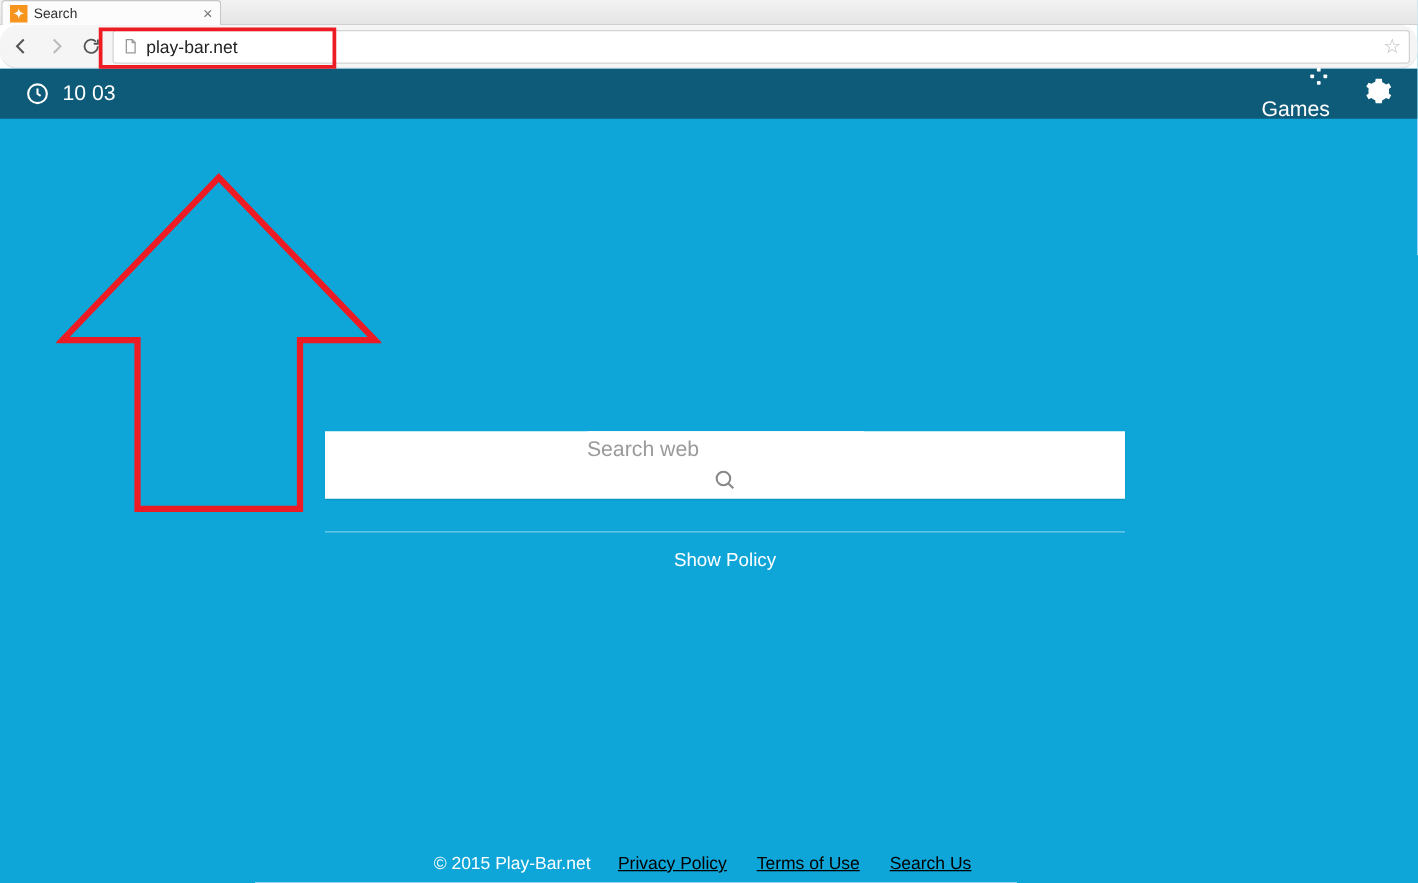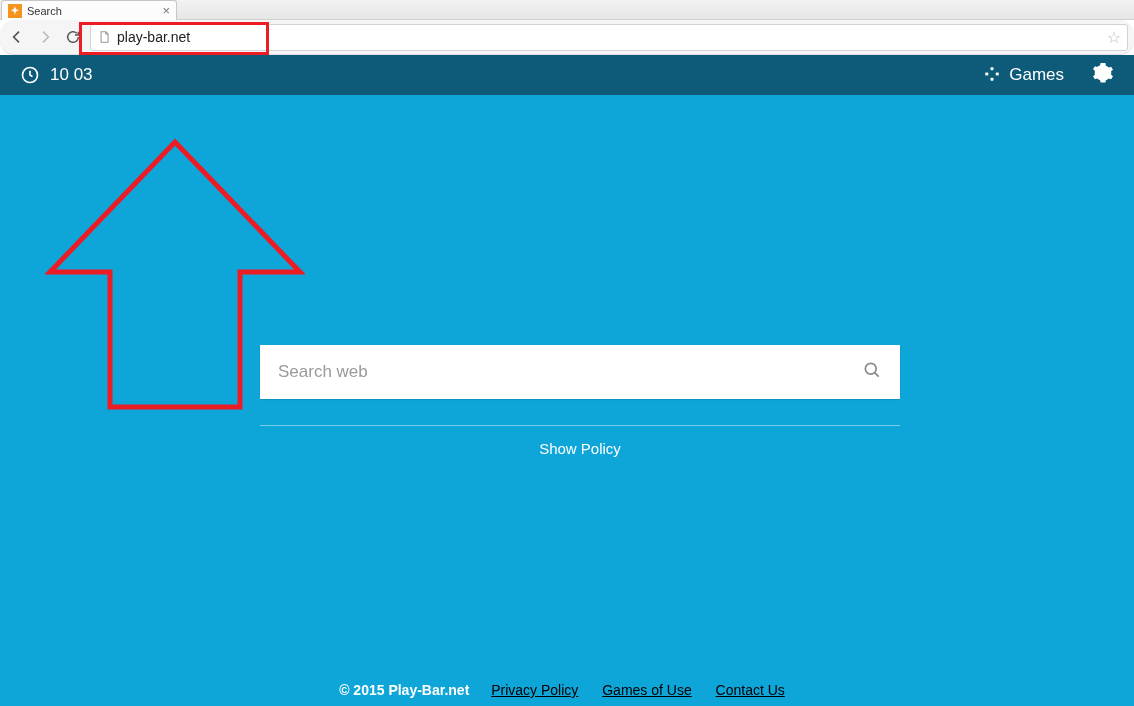--- a/index.html
+++ b/index.html
@@ -70,21 +70,21 @@
     display:flex; flex-direction:column;
     position:relative;
   }
   .dark-bar{
     height:40px; background:#0d5b78;
     display:flex; align-items:center;
     padding:0 20px; color:#fff; font-size:17px;
     gap:10px;
   }
   .dark-bar .spacer{flex:1;}
-  .dark-bar .games{display:flex;align-items:flex-start;gap:8px;cursor:pointer;}
+  .dark-bar .games{display:flex;align-items:flex-end;gap:8px;cursor:pointer;flex-direction:column;}
   .dark-bar .gear{margin-left:18px;cursor:pointer;}
   .clock-icon{width:20px;height:20px;}
   .games-icon{width:18px;height:18px;}
   .gear-icon{width:22px;height:22px;}
   
   .red-arrow{
     position:absolute;
     left:45px; top:82px;
     pointer-events:none; z-index:40;
   }
@@ -92,38 +92,39 @@
   .center-area{
     position:absolute;
     left:260px; top:290px;
     width:640px;
   }
   .search-box{
     height:54px; background:#fff;
     display:flex; align-items:center;
     padding:0 18px;
     box-shadow:0 1px 1px rgba(0,0,0,0.1);
+    flex-direction:column;
   }
   .search-input{
     flex:1; border:none; outline:none; font-size:17px; color:#333;
   }
   .search-input::placeholder{color:#9a9a9a;}
   .search-btn{color:#888;cursor:pointer;}
   .divider{height:1px;background:rgba(255,255,255,0.45);margin-top:26px;}
   .show-games{
     text-align:center; color:#fff; font-size:15px;
     margin-top:14px; cursor:pointer;
   }
   
   .footer{
     position:absolute; left:0; right:0; bottom:8px;
     text-align:center; color:#fff; font-size:14px;
   }
   .footer a{color:#000000;text-decoration:underline;margin:0 10px;cursor:pointer;}
-  .copyright{margin-right:8px;font-weight:bold;}
+  .copyright{margin-right:8px;}
 </style>
 </head>
 <body>
 
 <div class="chrome-top">
   <div class="tab">
     <span class="favicon">✦</span>
     <span class="tab-title">Search</span>
     <span class="tab-close">×</span>
   </div>
@@ -197,17 +198,17 @@
           </svg>
       </span>
     </div>
     <div class="divider"></div>
     <div class="show-games">Show Policy</div>
   </div>
 
   <div class="footer">
     <span class="copyright">© 2015 Play-Bar.net</span>
     <a>Privacy Policy</a>
-    <a>Games of Use</a>
-    <a>Contact Us</a>
+    <a>Terms of Use</a>
+    <a>Search Us</a>
   </div>
 
 </div>
 
 </body></html>

